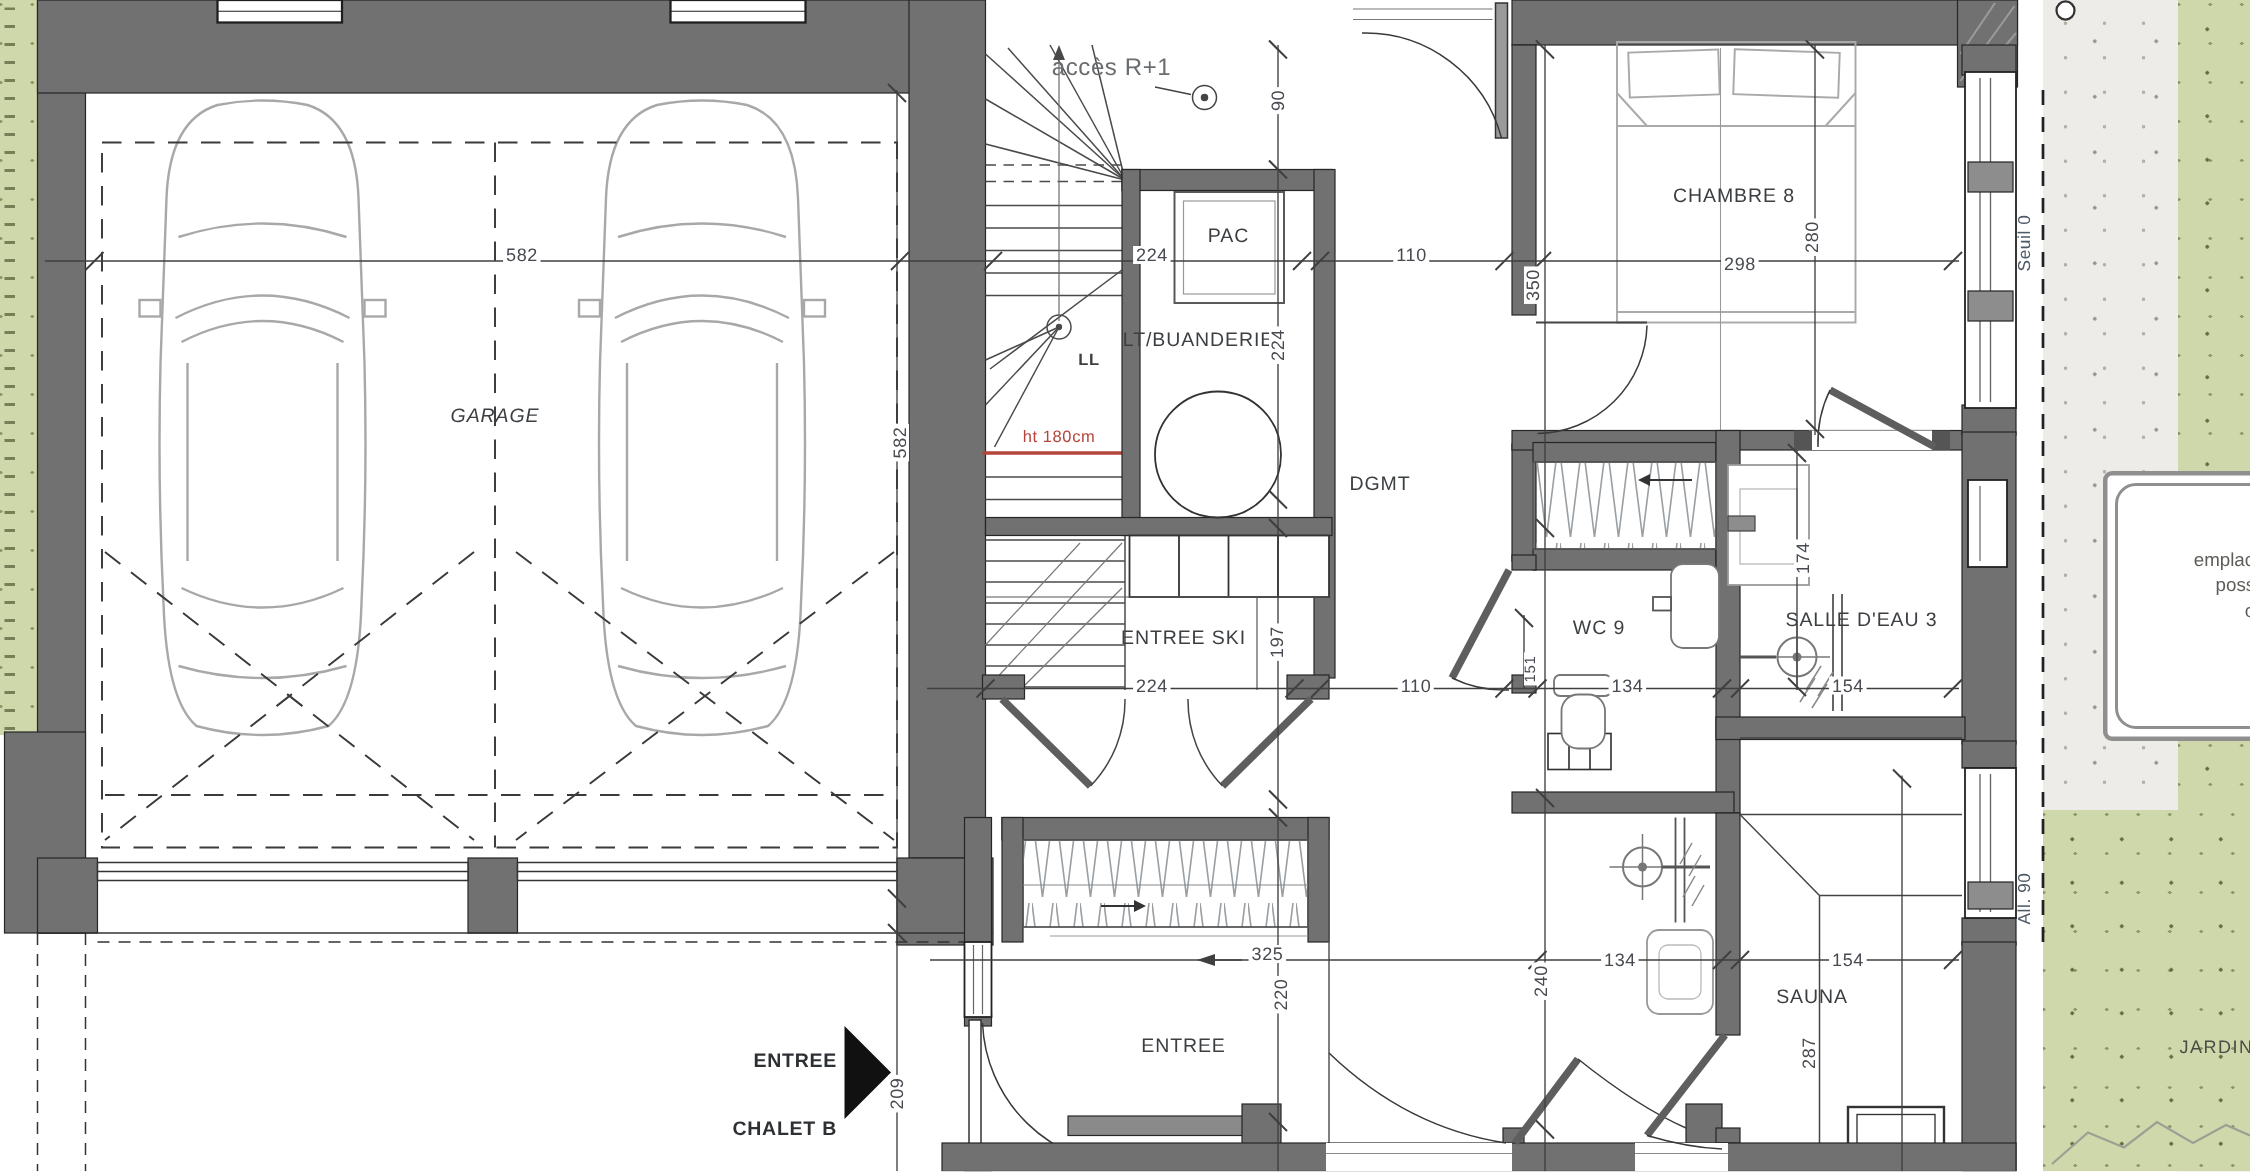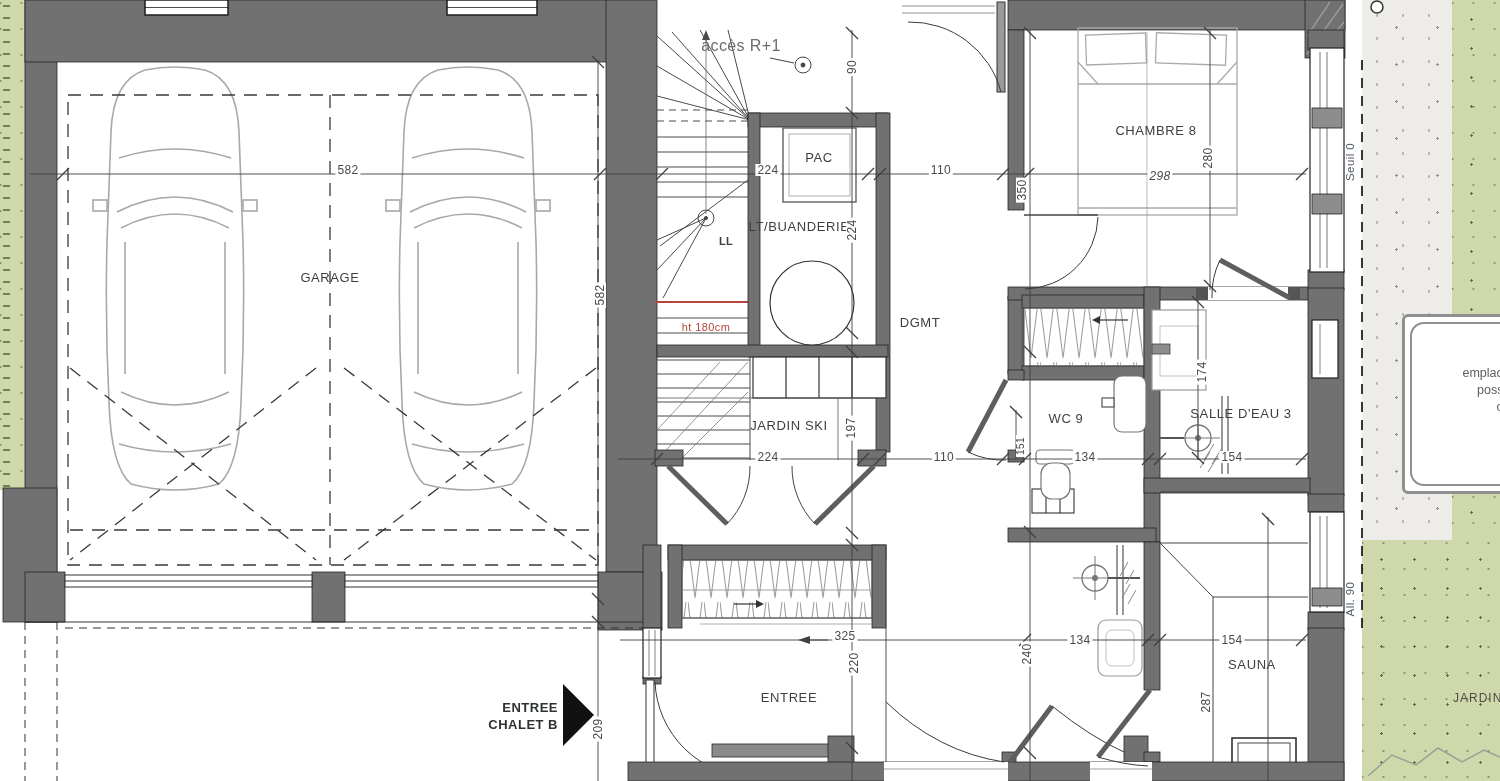--- a/index.html
+++ b/index.html
@@ -34,21 +34,21 @@
     background-size: 7px 100%, 21px 26px;
     background-repeat: no-repeat, repeat;
   }
   .lbl { position:absolute; transform:translate(-50%,-50%); white-space:nowrap;
          font-size:13px; color:#3c3f42; letter-spacing:.4px; line-height:1; }
   .room { font-size:13px; letter-spacing:.6px; }
   .dim  { font-size:12px; color:#474a50; background:#fff; padding:0 2px; }
   .vert { transform:translate(-50%,-50%) rotate(-90deg); }
   .small{ font-size:10px; }
   .note { font-size:16px; color:#6a6d70; }
-  .red  { color:#b5453c; background:transparent;margin-top:35px; }
+  .red  { color:#b5453c; background:transparent; }
   .blue { color:#4e5a66; background:transparent; font-size:11.5px; }
   .bold { font-weight:bold; }
   .chalet { position:absolute; transform:translate(-100%,-50%); font-size:13px; font-weight:bold;
             color:#2e3134; letter-spacing:.5px; white-space:nowrap; }
   #emplacement-box {
     position:absolute; left:1402px; top:314px; width:196px; height:180px;
     background:#fff; border:3px solid #8f8f8f; border-radius:6px; box-sizing:border-box;
   }
   #emplacement-box .inner {
     margin:5px; height:calc(100% - 10px); border:2.5px solid #8f8f8f; border-radius:14px;
@@ -445,44 +445,44 @@
         <line x1="1192" y1="296" x2="1204" y2="308"></line>
           <line x1="1192" y1="452" x2="1204" y2="464"></line>
         <line x1="1262" y1="513" x2="1274" y2="525"></line>
         <line x1="1010" y1="406" x2="1022" y2="418"></line>
       </g>
       <path d="M 798 640 L 810 636 L 810 644 Z" fill="#3f3f3f" stroke="none"></path>
       <line x1="810" y1="640" x2="828" y2="640"></line>
     </g>
   </svg>
 
-  <div class="lbl room" style="left:330px; top:277px;">GARAGE</div>
+  <div class="lbl room" style="left:330px; top:277px;font-style:italic;">GARAGE</div>
   <div class="lbl room" style="left:1156px; top:130px;">CHAMBRE 8</div>
   <div class="lbl room" style="left:920px; top:322px;">DGMT</div>
   <div class="lbl room" style="left:1066px; top:418px;">WC 9</div>
   <div class="lbl room" style="left:1241px; top:413px;">SALLE D'EAU 3</div>
-  <div class="lbl room" style="left:1252px; top:664px;">SAUNA</div>
-  <div class="lbl room" style="left:789px; top:425px;">JARDIN SKI</div>
+  <div class="lbl room" style="left:1208px; top:664px;">SAUNA</div>
+  <div class="lbl room" style="left:789px; top:425px;">ENTREE SKI</div>
   <div class="lbl room" style="left:799px; top:226px;">LT/BUANDERIE</div>
   <div class="lbl room" style="left:819px; top:157px;">PAC</div>
   <div class="lbl room" style="left:789px; top:697px;">ENTREE</div>
   <div class="lbl bold" style="left:726px; top:241px; font-size:11px;">LL</div>
 
   <div class="lbl note" style="left:741px; top:46px;">accès R+1</div>
   <div class="lbl red" style="left:706px; top:292px; font-size:11px;">ht 180cm</div>
   <div class="chalet" style="left:558px; top:707px;">ENTREE</div>
-  <div class="chalet" style="left:558px; top:724px;">CHALET B</div>
+  <div class="chalet" style="left:558px; top:752px;">CHALET B</div>
   <div class="lbl blue vert" style="left:1351px; top:162px;">Seuil 0</div>
   <div class="lbl blue vert" style="left:1351px; top:599px;">All. 90</div>
   <div id="jardin-label">JARDIN</div>
 
   <div class="lbl dim" style="left:348px; top:170px;">582</div>
   <div class="lbl dim" style="left:768px; top:170px;">224</div>
   <div class="lbl dim" style="left:941px; top:170px;">110</div>
-  <div class="lbl dim" style="left:1160px; top:176px;font-style:italic;">298</div>
+  <div class="lbl dim" style="left:1160px; top:176px;">298</div>
   <div class="lbl dim vert" style="left:600px; top:295px;">582</div>
   <div class="lbl dim vert" style="left:852px; top:67px;">90</div>
   <div class="lbl dim vert" style="left:852px; top:230px;">224</div>
   <div class="lbl dim vert" style="left:1208px; top:158px;">280</div>
   <div class="lbl dim vert" style="left:1022px; top:190px;">350</div>
   <div class="lbl dim vert" style="left:1202px; top:372px;">174</div>
   <div class="lbl dim vert" style="left:851px; top:428px;">197</div>
   <div class="lbl dim" style="left:768px; top:457px;">224</div>
   <div class="lbl dim" style="left:944px; top:457px;">110</div>
   <div class="lbl dim vert small" style="left:1021px; top:446px;">151</div>

